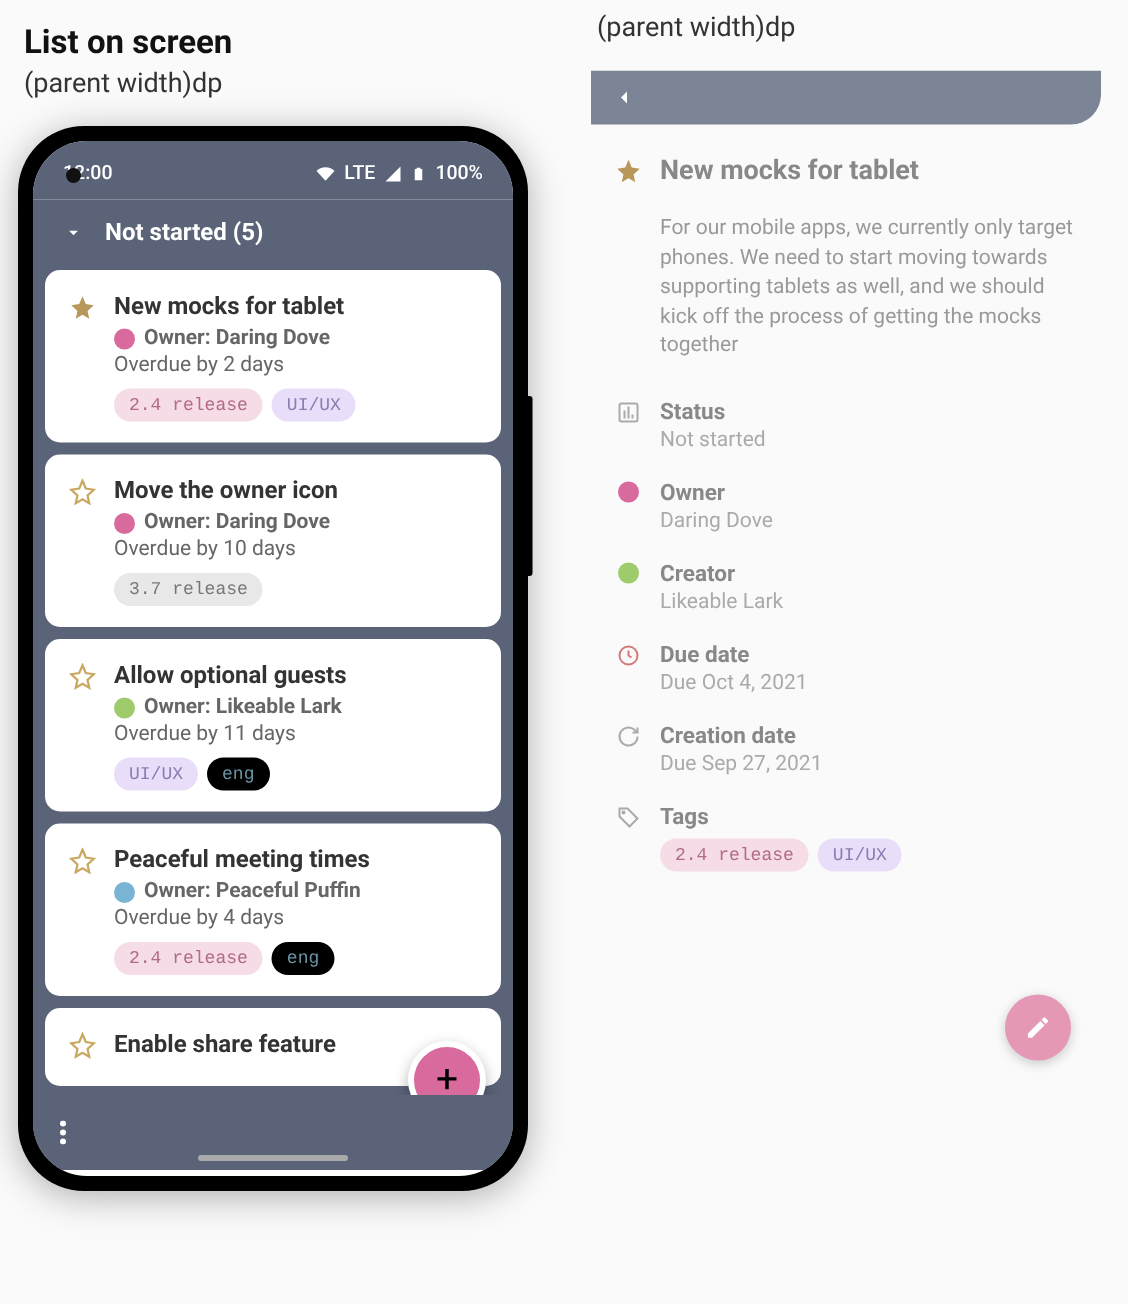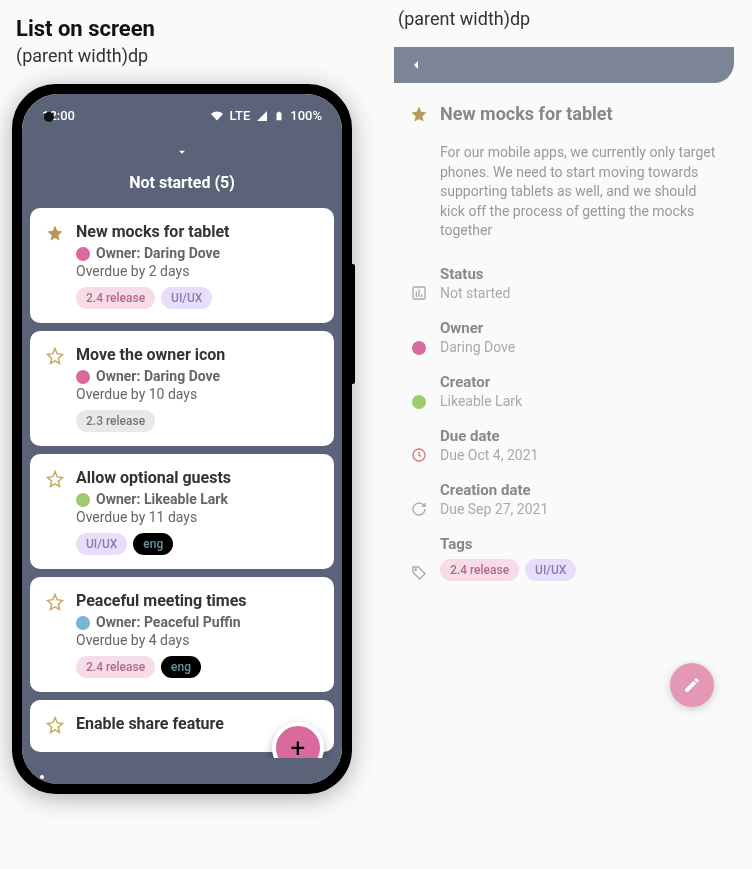--- a/index.html
+++ b/index.html
@@ -66,21 +66,20 @@
 
 .headerbar {
   background: #5a6378;
   color: #fff;
   display: flex;
   align-items: center;
   gap: 14px;
   padding: 12px 20px 16px;
   font-size: 16px;
   font-weight: 700;
-  flex-direction: column;
 }
 .headerbar svg { fill: #fff; }
 
 
 .list { background: #5a6378; height: calc(100% - 90px); padding: 0 8px; overflow: hidden; position: relative; }
 .card {
   background: #fff;
   border-radius: 10px;
   padding: 14px 16px;
   margin-bottom: 8px;
@@ -90,21 +89,21 @@
 .star { flex-shrink: 0; margin-top: 2px; }
 .star svg { width: 18px; height: 18px; }
 .card-body { flex: 1; }
 .card-title { font-size: 16px; font-weight: 700; color: #333; margin-bottom: 4px; }
 .card-owner { font-size: 14px; color: #666; display: flex; align-items: flex-end; gap: 6px; margin-bottom: 2px; font-weight: bold; }
 .owner-dot { width: 14px; height: 14px; border-radius: 50%; display: inline-block; }
 .owner-dot.pink { background: #d96a9e; }
 .owner-dot.green { background: #9ecb6b; }
 .owner-dot.blue { background: #7ab4d4; }
 .card-due { font-size: 14px; color: #666; margin-bottom: 8px; }
-.tags { display: flex; gap: 6px; flex-wrap: wrap; }
+.tags { display: flex; gap: 6px; flex-wrap: wrap; font-family: Liberation Mono, monospace; }
 .tag { font-size: 12px; padding: 4px 10px; border-radius: 12px; color: #888; font-weight: 500; }
 .tag.pink { background: #f5dce6; color: #b26a8a; }
 .tag.purple { background: #e8defa; color: #8a7bb0; }
 .tag.blue { background: #000000; color: #6a94a4; }
 .tag.grey { background: #e8e8e8; color: #777; }
 
 
 .fab {
   position: absolute;
   bottom: 34px; right: 18px;
@@ -167,21 +166,21 @@
   display: flex;
   align-items: center;
   padding: 0 14px;
   border-bottom-right-radius: 20px;
 }
 .detail-topbar svg { fill: #fff; width: 16px; }
 .detail-body { padding: 20px 16px 16px; }
 .detail-header { display: flex; gap: 12px; margin-bottom: 14px; }
 .detail-title { font-size: 18px; font-weight: 700; color: #888; }
 .detail-desc { font-size: 14px; color: #999; line-height: 1.4; margin: 16px 0 24px 30px; }
-.detail-row { display: flex; gap: 12px; margin-bottom: 18px; align-items: flex-end; }
+.detail-row { display: flex; gap: 12px; margin-bottom: 18px; align-items: flex-start; }
 .detail-icon { width: 18px; flex-shrink: 0; display: flex; justify-content: center; margin-top: 2px; }
 .detail-label { font-size: 15px; font-weight: 700; color: #888; }
 .detail-value { font-size: 14px; color: #aaa; margin-top: 2px; }
 </style>
 </head>
 <body>
 
 <div class="columns">
 
   <div class="col">
@@ -238,21 +237,21 @@
                     <path d="M12 2l2.9 6.9L22 10l-5.5 5 1.5 7-6-3.5L6 22l1.5-7L2 10l7.1-1.1z"></path>
                   </svg></span>
       <div class="card-body">
         <div class="card-title">Move the owner icon</div>
         <div class="card-owner">
                     <span class="owner-dot pink"></span>
                     <span>Owner: Daring Dove</span>
                   </div>
         <div class="card-due">Overdue by 10 days</div>
         <div class="tags">
-                    <span class="tag grey">2.3 release</span>
+                    <span class="tag grey">3.7 release</span>
                   </div>
       </div>
     </div>
     <div class="card">
       <span class="star"><svg viewBox="0 0 24 24" fill="none" stroke="#c9a95f" stroke-width="2">
                     <path d="M12 2l2.9 6.9L22 10l-5.5 5 1.5 7-6-3.5L6 22l1.5-7L2 10l7.1-1.1z"></path>
                   </svg></span>
       <div class="card-body">
         <div class="card-title">Allow optional guests</div>
         <div class="card-owner">

